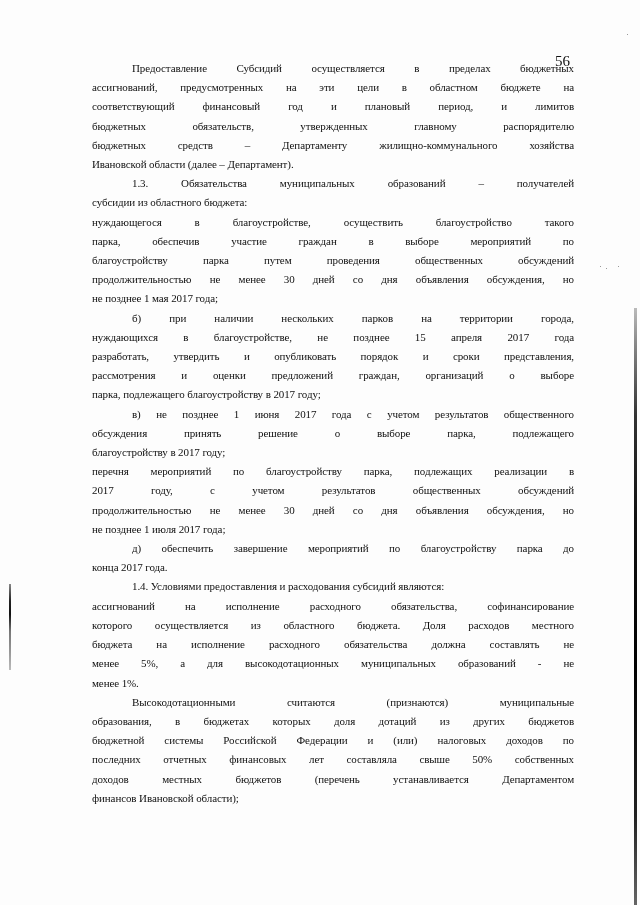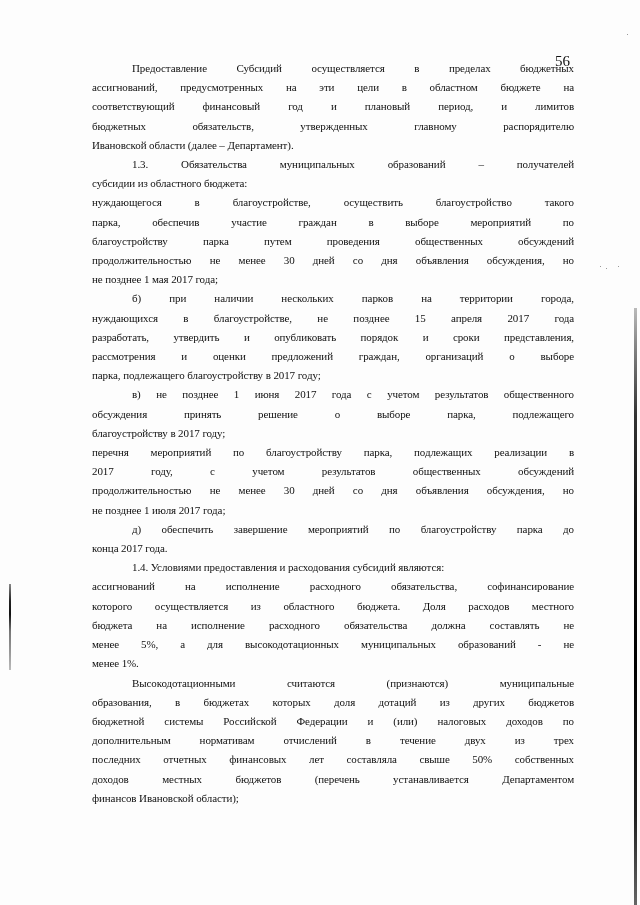--- a/index.html
+++ b/index.html
@@ -84,20 +84,21 @@
 <div class="page">
   <div class="page-number">56</div>
 
   <div class="body-text">
 
     <p class="para">
       <span class="line first">Предоставление Субсидий осуществляется в пределах бюджетных</span>
       <span class="line">ассигнований, предусмотренных на эти цели в областном бюджете на</span>
       <span class="line">соответствующий финансовый год и плановый период, и лимитов</span>
       <span class="line">бюджетных обязательств, утвержденных главному распорядителю</span>
+      <span class="line">бюджетных средств – Департаменту жилищно-коммунального хозяйства</span>
       <span class="line last">Ивановской области (далее – Департамент).</span>
     </p>
 
     <p class="para">
       <span class="line first">1.3. Обязательства муниципальных образований – получателей</span>
       <span class="line last">субсидии из областного бюджета:</span>
     </p>
 
     <p class="para">
       <span class="line">нуждающегося в благоустройстве, осуществить благоустройство такого</span>
@@ -142,21 +143,20 @@
       <span class="line">которого осуществляется из областного бюджета. Доля расходов местного</span>
       <span class="line">бюджета на исполнение расходного обязательства должна составлять не</span>
       <span class="line">менее 5%, а для высокодотационных муниципальных образований - не</span>
       <span class="line last">менее 1%.</span>
     </p>
 
     <p class="para">
       <span class="line first">Высокодотационными считаются (признаются) муниципальные</span>
       <span class="line">образования, в бюджетах которых доля дотаций из других бюджетов</span>
       <span class="line">бюджетной системы Российской Федерации и (или) налоговых доходов по</span>
-      <span class="line">дополнительным нормативам отчислений в течение двух из трех</span>
       <span class="line">последних отчетных финансовых лет составляла свыше 50% собственных</span>
       <span class="line">доходов местных бюджетов (перечень устанавливается Департаментом</span>
       <span class="line last">финансов Ивановской области);</span>
     </p>
   </div>
 
   <div class="scan-edge-left"></div>
   <div class="scan-edge-right"></div>
   <div class="speck" style="left:627px; top:34px;"></div>
   <div class="speck" style="left:600px; top:266px;"></div>

